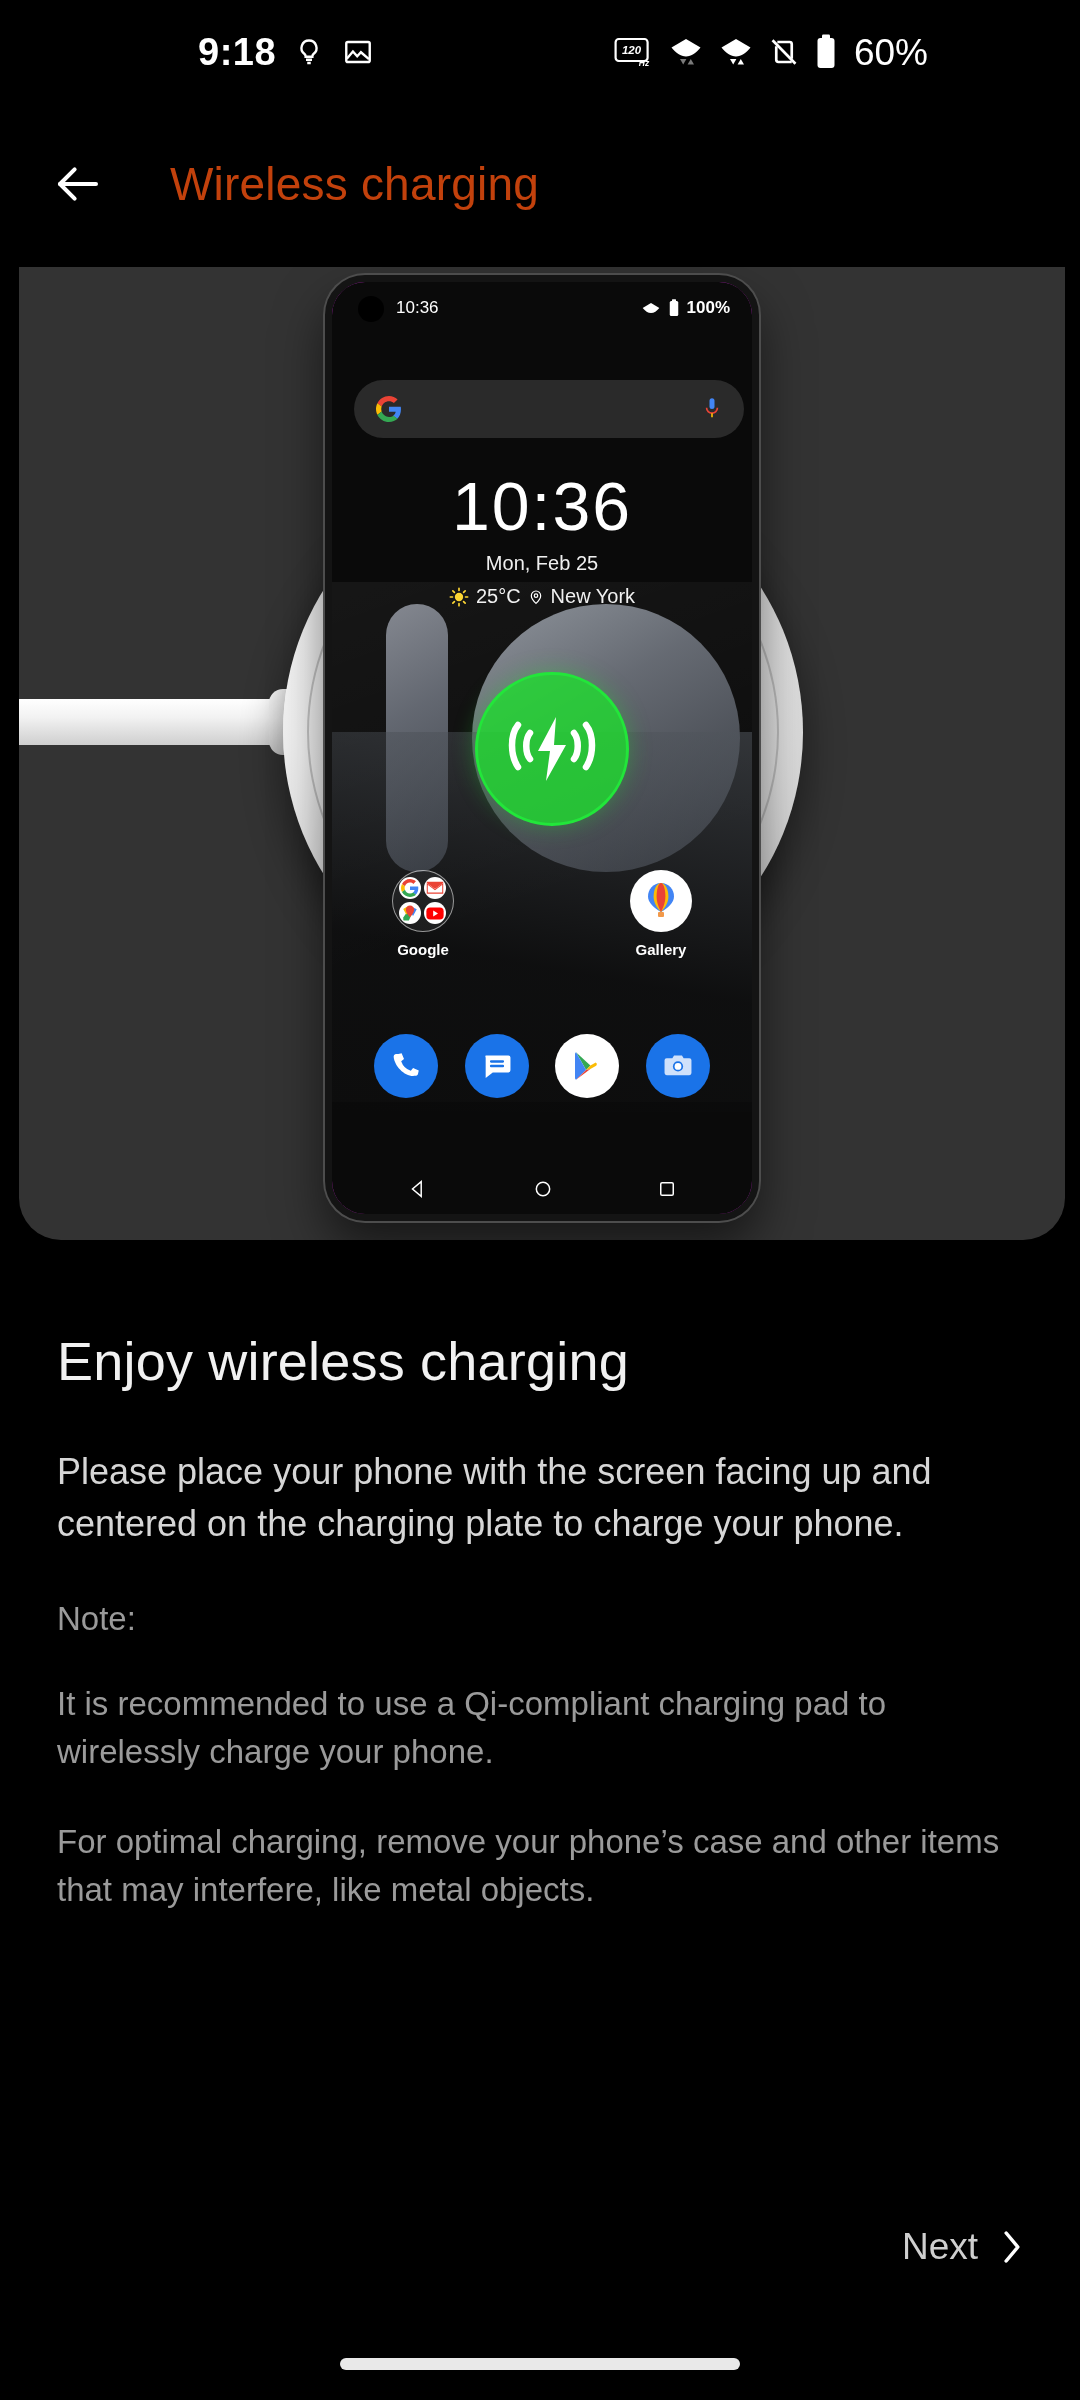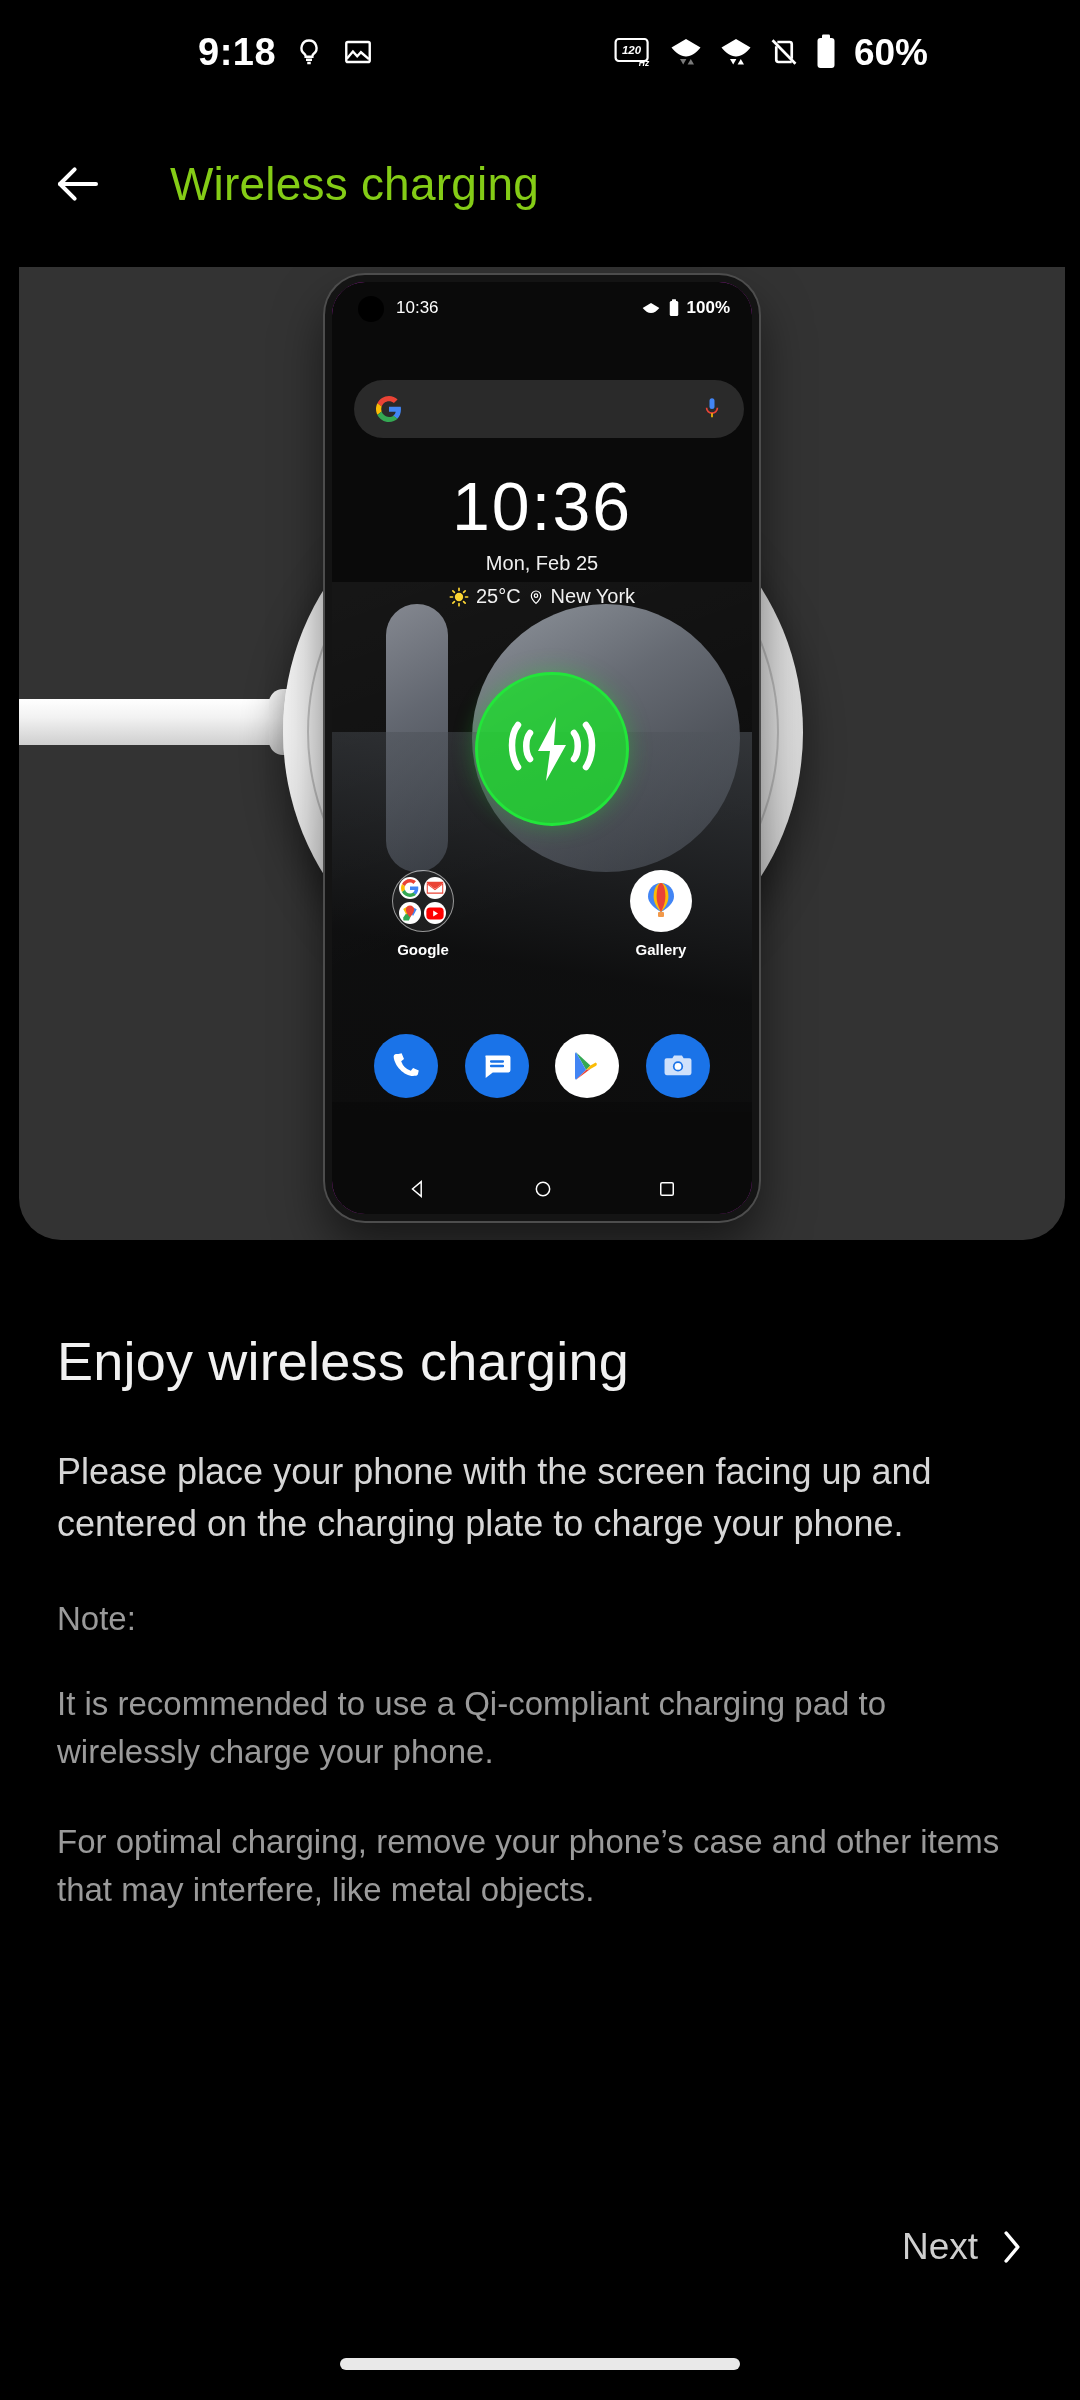--- a/index.html
+++ b/index.html
@@ -42,21 +42,21 @@
     line-height: 1;
   }
   .sb-right {
     display: flex;
     align-items: center;
     gap: 14px;
     margin-right: 28px;
   }
   .sb-battery-pct {
     font-size: 37px;
-    font-weight: 700;
+    font-weight: 400;
     color: #ffffff;
     line-height: 1;
     margin-left: 2px;
   }
   .icon-svg { display: block; }
 
   
   .app-bar {
     position: absolute;
     top: 124px; left: 0;
@@ -71,21 +71,21 @@
     margin-left: 30px;
     display: flex;
     align-items: center;
     justify-content: center;
     border-radius: 50%;
     cursor: pointer;
   }
   .app-title {
     font-size: 46px;
     font-weight: 500;
-    color: #84cc16;
+    color: #c2410c;
     margin-left: 44px;
     letter-spacing: 0.2px;
   }
 
   
   .illus-card {
     position: absolute;
     left: 19px;
     top: 267px;
     width: 1046px;

